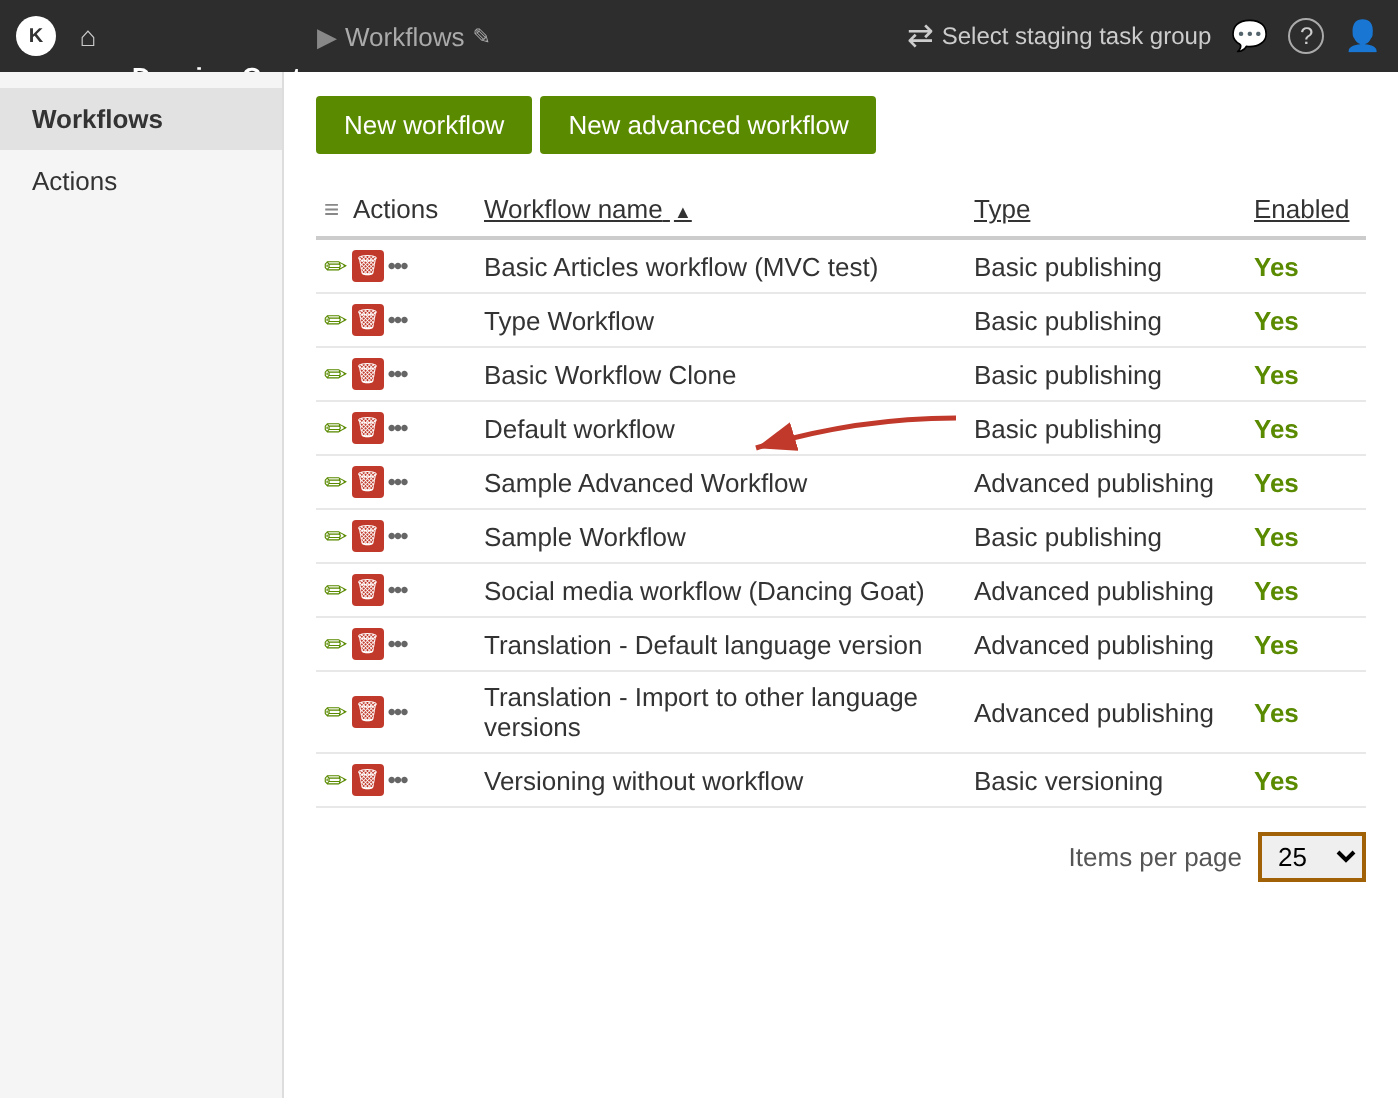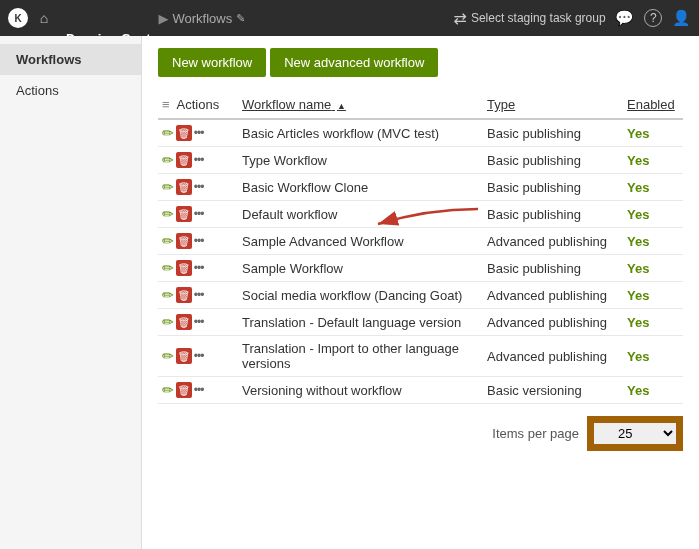--- a/index.html
+++ b/index.html
@@ -119,23 +119,23 @@
     .pagination-bar {
       display: flex;
       justify-content: flex-end;
       align-items: center;
       gap: 8px;
       margin-top: 12px;
       font-size: 13px;
       color: #555;
     }
     .pagination-bar select {
-      padding: 2px 20px;
-      font-size: 13px;
-      border: 7px solid #a16207;
+      padding: 2px 4px;
+      font-size: 13px;
+      border: 2px solid #a16207;
     }
 
     
     .table-container { position: relative; }
     .red-arrow {
       position: absolute;
       top: 108px;
       left: 210px;
       pointer-events: none;
     }

